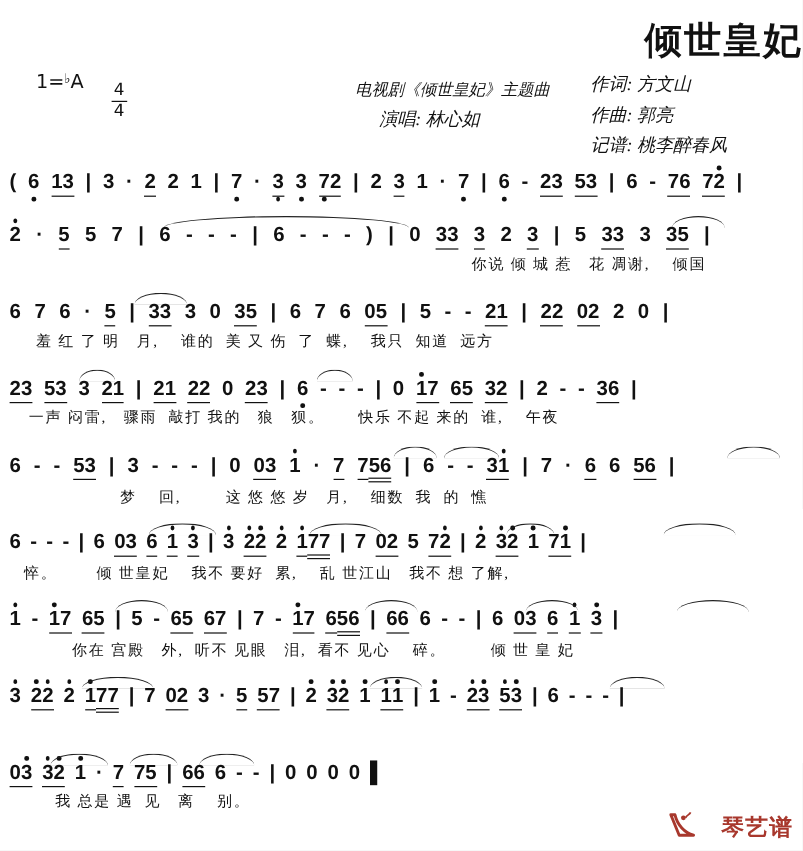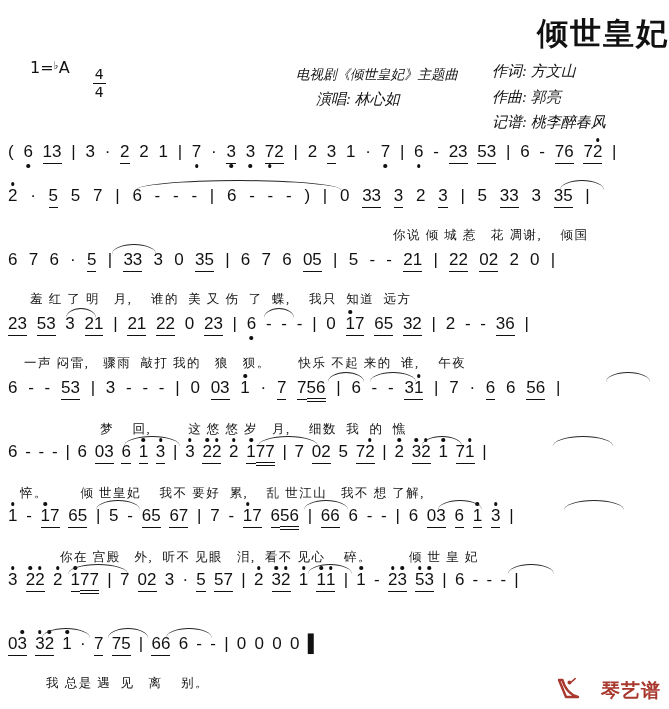--- a/index.html
+++ b/index.html
@@ -17,32 +17,32 @@
   .frac .ftop{border-bottom:1.5px solid #111;padding:0 2px 1px;}
   .frac .fbot{padding-top:1px;}
   .subtitle{position:absolute;left:272px;top:66px;font-size:13.5px;font-style:italic;margin-left:24px;}
   .singer{position:absolute;left:316px;top:90px;font-size:15px;font-style:italic;}
   .credits{position:absolute;left:492px;top:59px;font-size:15px;line-height:1.7;font-style:italic;}
 
   
   .score{padding:4px 0 0 8px;}
   .system{position:relative;height:64px;}
   .system.first{height:44px;}
-  .notes{font-family:"Liberation Sans","DejaVu Sans",sans-serif;font-weight:normal;font-size:17px;
+  .notes{font-family:"Liberation Sans","DejaVu Sans",sans-serif;font-weight:bold;font-size:17px;
          white-space:pre;padding:9px 0 2px 0;line-height:1.1;}
   .notes .n{position:relative;display:inline-block;}
   .notes .u1{display:inline-block;border-bottom:1.6px solid #111;padding-bottom:1px;}
   .notes .u2{display:inline-block;border-bottom:4px double #111;padding-bottom:0px;}
   .notes .da::after{content:"";position:absolute;left:50%;top:-5px;transform:translateX(-50%);
          width:3.5px;height:3.5px;border-radius:50%;background:#111;}
   .notes .db::after{content:"";position:absolute;left:50%;bottom:-6px;transform:translateX(-50%);
          width:3.5px;height:3.5px;border-radius:50%;background:#111;}
   .tie{position:absolute;top:2px;height:9px;border-top:1.6px solid #222;
        border-radius:50% 50% 0 0 / 100% 100% 0 0;}
-  .lyrics{font-size:12.5px;white-space:pre;letter-spacing:1.5px;margin-top:18px;line-height:1.2;}
+  .lyrics{font-size:12.5px;white-space:pre;letter-spacing:1.5px;margin-top:3px;line-height:1.2;}
 
   
   .brand{position:absolute;right:8px;bottom:5px;display:flex;align-items:center;gap:20px;}
   .brand-text{font-weight:bold;font-size:19px;letter-spacing:1px;}
 </style>
 </head>
 <body>
 
 <div class="page">
 

